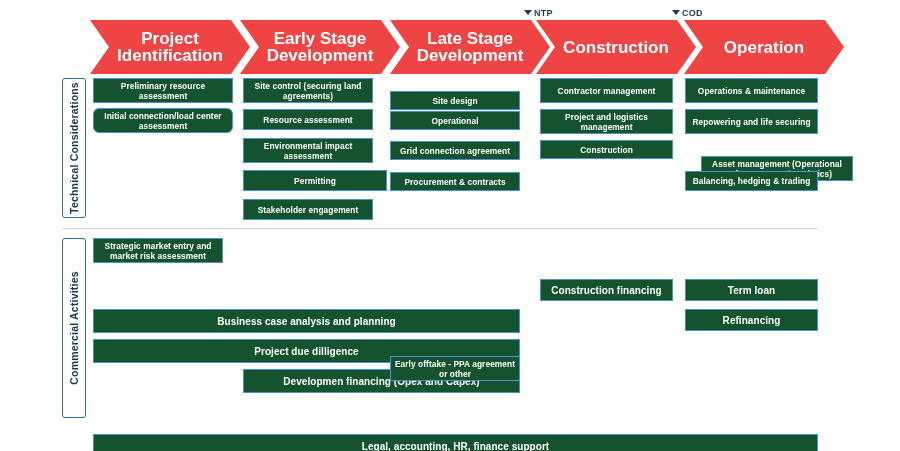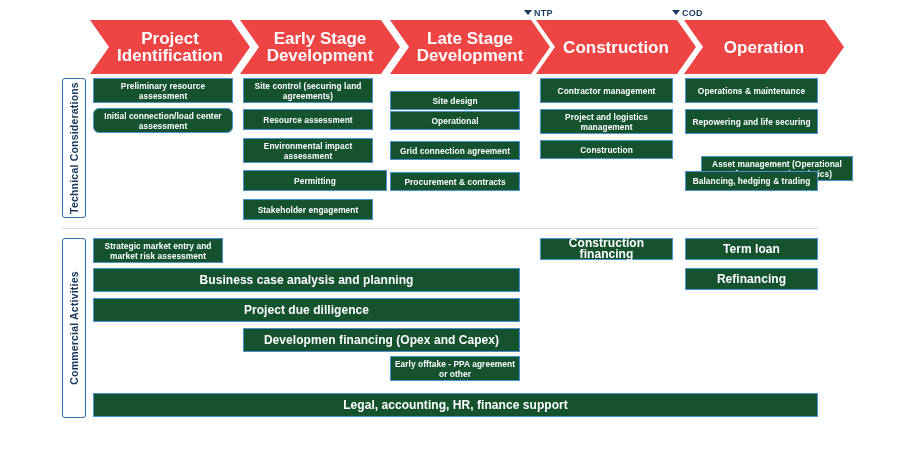--- a/index.html
+++ b/index.html
@@ -86,21 +86,21 @@
     font-size:8.4px;
     font-weight:bold;
     line-height:10px;
     display:flex;
     align-items:center;
     justify-content:center;
     text-align:center;
     padding:1px 3px;
     letter-spacing:.05px;
   }
-  .box.wide{font-size:12px;line-height:11px;}
+  .box.wide{font-size:10px;line-height:11px;margin-top:41px;}
 
   
   .divider{
     position:absolute;
     background:#d6d6d6;
     height:1px;
   }
 </style>
 </head>
 <body>

